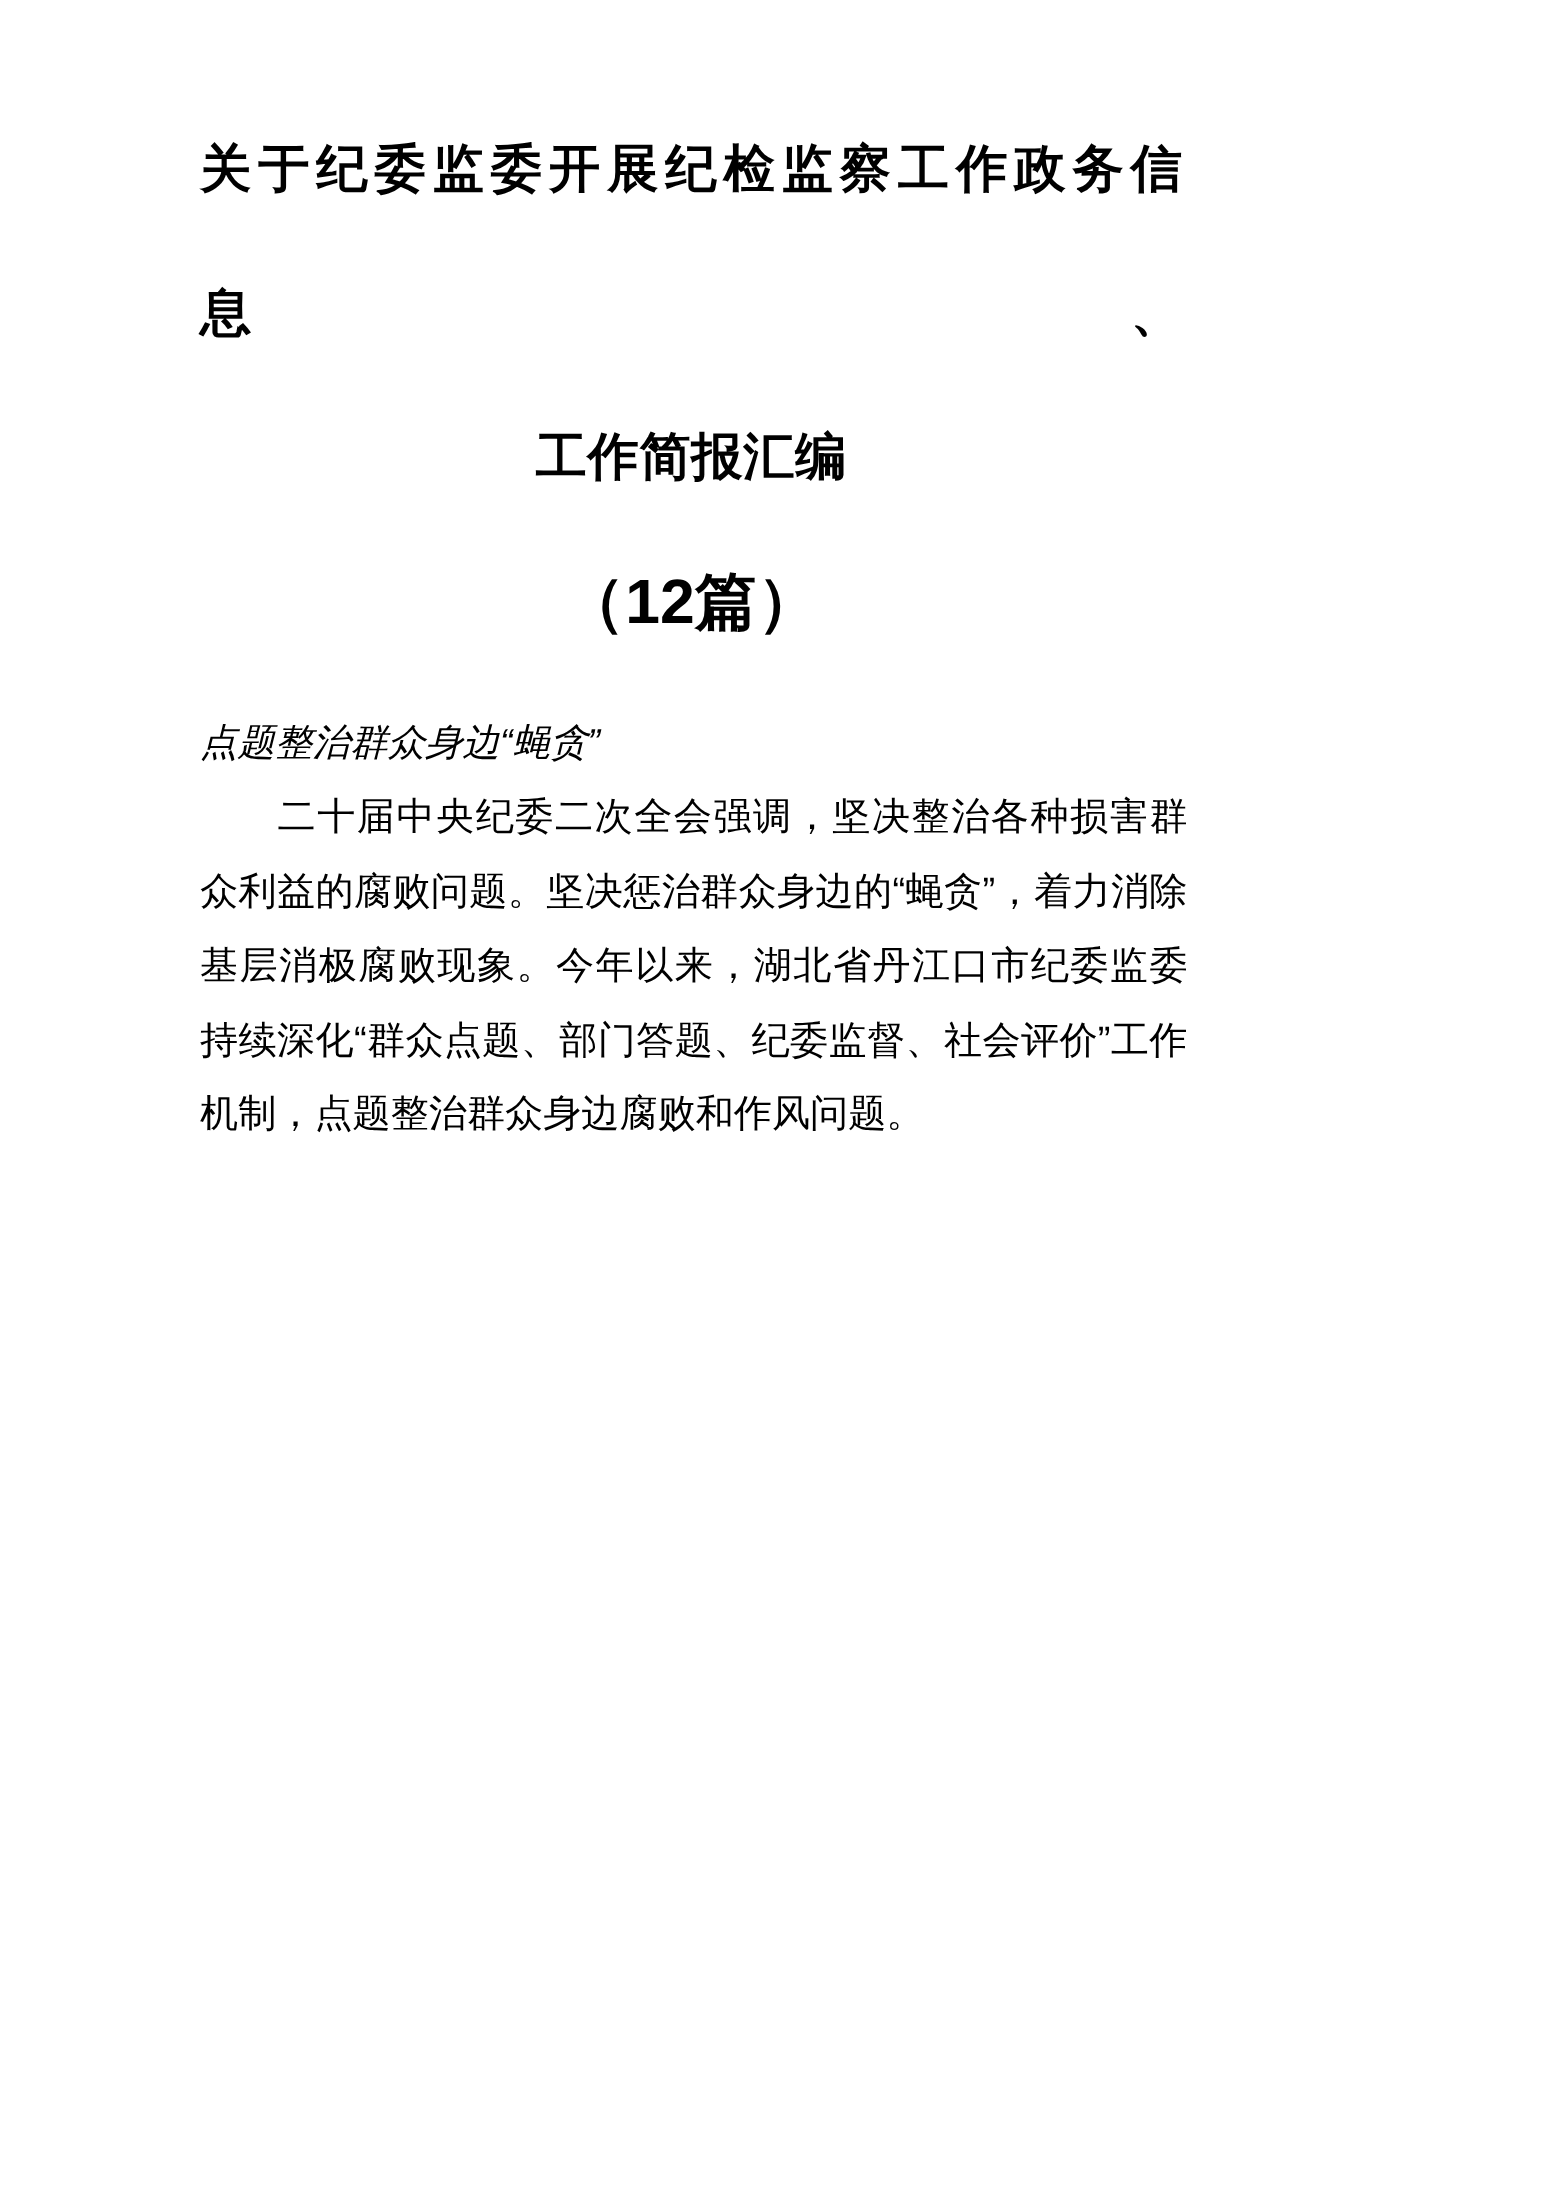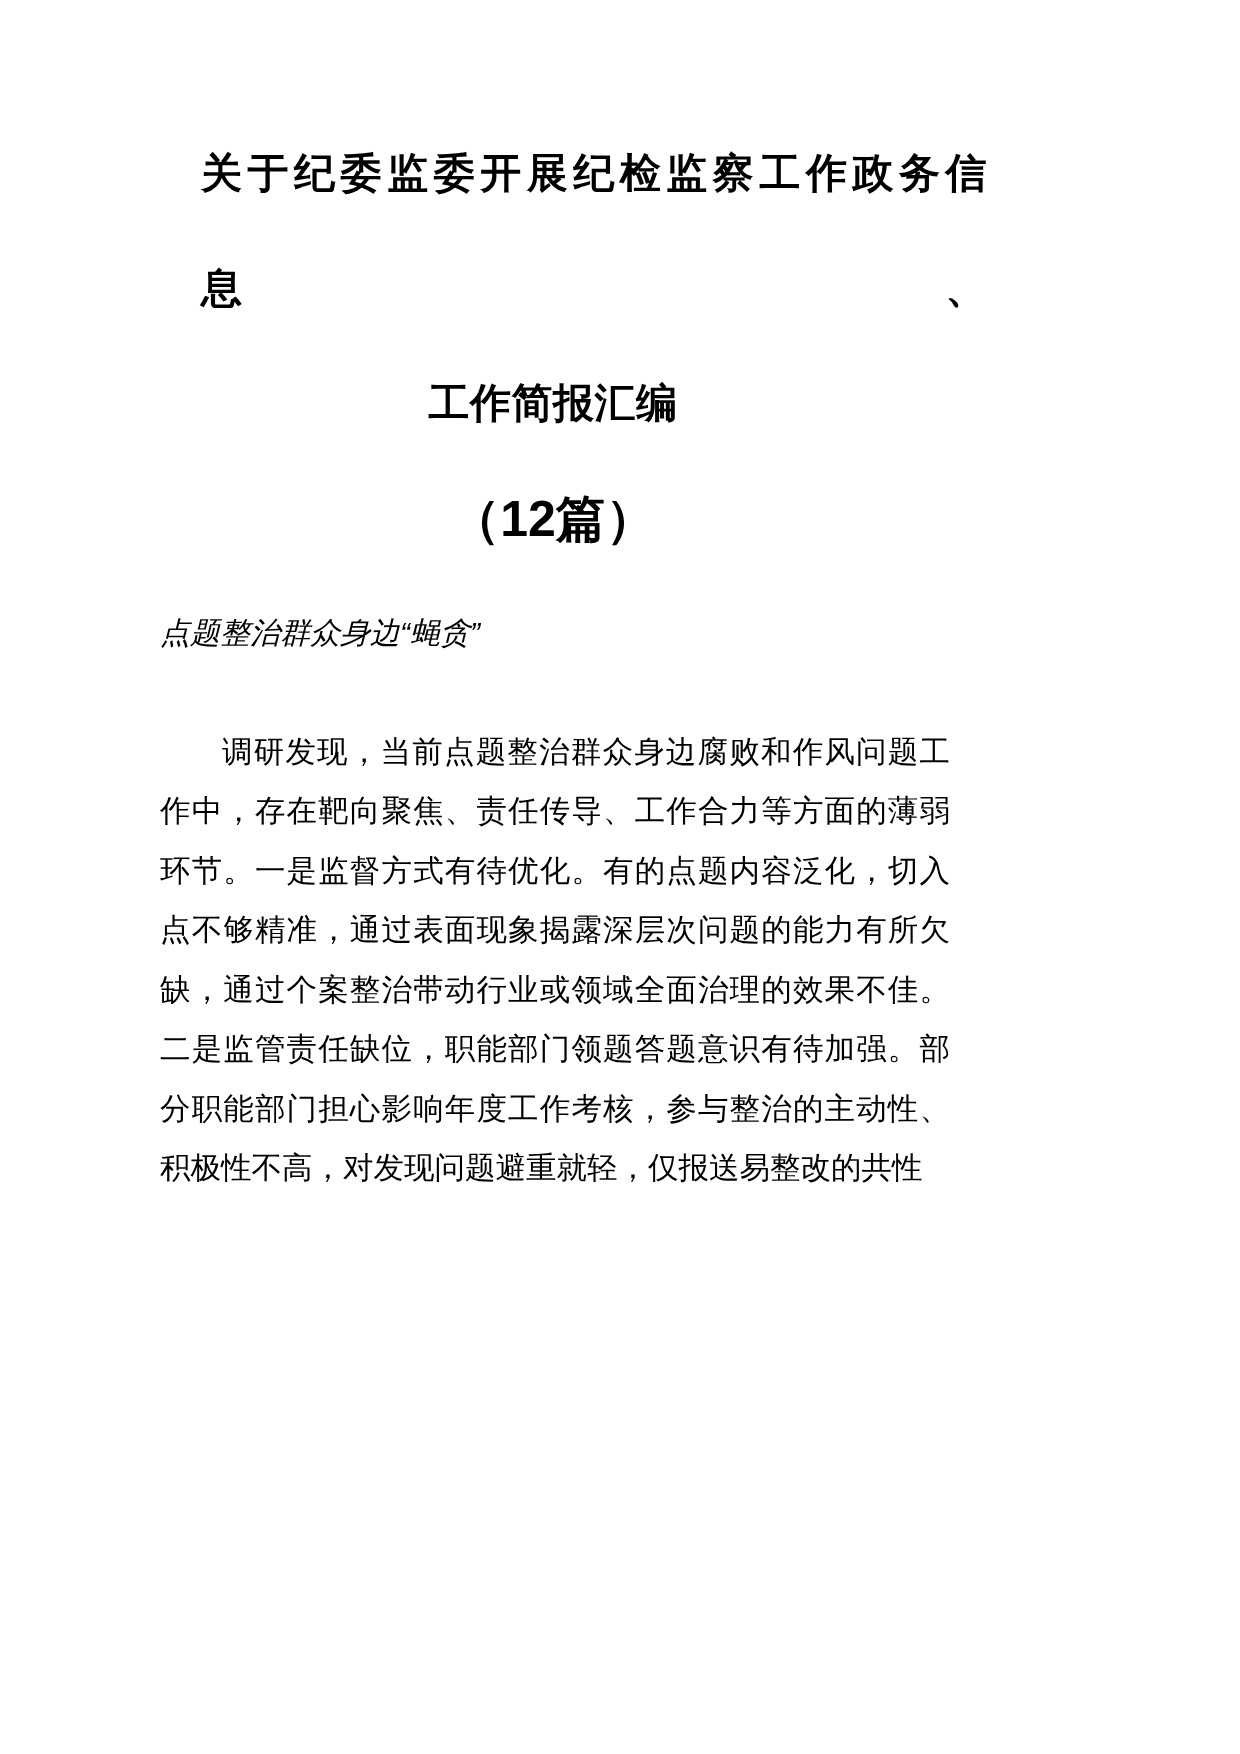--- a/index.html
+++ b/index.html
@@ -36,22 +36,21 @@
     text-align: justify;
     text-align-last: justify;
     color: #000;
     margin: 0;
     padding: 0;
     width: 786px;
     -webkit-font-smoothing: antialiased;
   }
 
   .doc-title-1 {
-    padding-top: 116px;
-    margin-left: 41px;
+    padding-top: 78px;
   }
 
   .doc-title-2 {
     text-align: center;
     text-align-last: center;
     width: 786px;
   }
 
   .doc-count {
     font-weight: bold;
@@ -105,18 +104,18 @@
     <h1 class="doc-title doc-title-1">关于纪委监委开展纪检监察工作政务信息、</h1>
 
     <h1 class="doc-title doc-title-2">工作简报汇编</h1>
 
     <div class="doc-count">（12篇）</div>
 
     <div class="body-block">
 
       <div class="subtitle">点题整治群众身边“蝇贪”</div>
 
+      <p class="para">二十届中央纪委二次全会强调，坚决整治各种损害群众利益的腐败问题。坚决惩治群众身边的“蝇贪”，着力消除基层消极腐败现象。今年以来，湖北省丹江口市纪委监委持续深化“群众点题、部门答题、纪委监督、社会评价”工作机制，点题整治群众身边腐败和作风问题。</p>
 
-      <p class="para spaced">调研发现，当前点题整治群众身边腐败和作风问题工作中，存在靶向聚焦、责任传导、工作合力等方面的薄弱环节。一是监督方式有待优化。有的点题内容泛化，切入点不够精准，通过表面现象揭露深层次问题的能力有所欠缺，通过个案整治带动行业或领域全面治理的效果不佳。二是监管责任缺位，职能部门领题答题意识有待加强。部分职能部门担心影响年度工作考核，参与整治的主动性、积极性不高，对发现问题避重就轻，仅报送易整改的共性</p>
 
     </div>
   </div>
 </div>
 
 </body></html>

